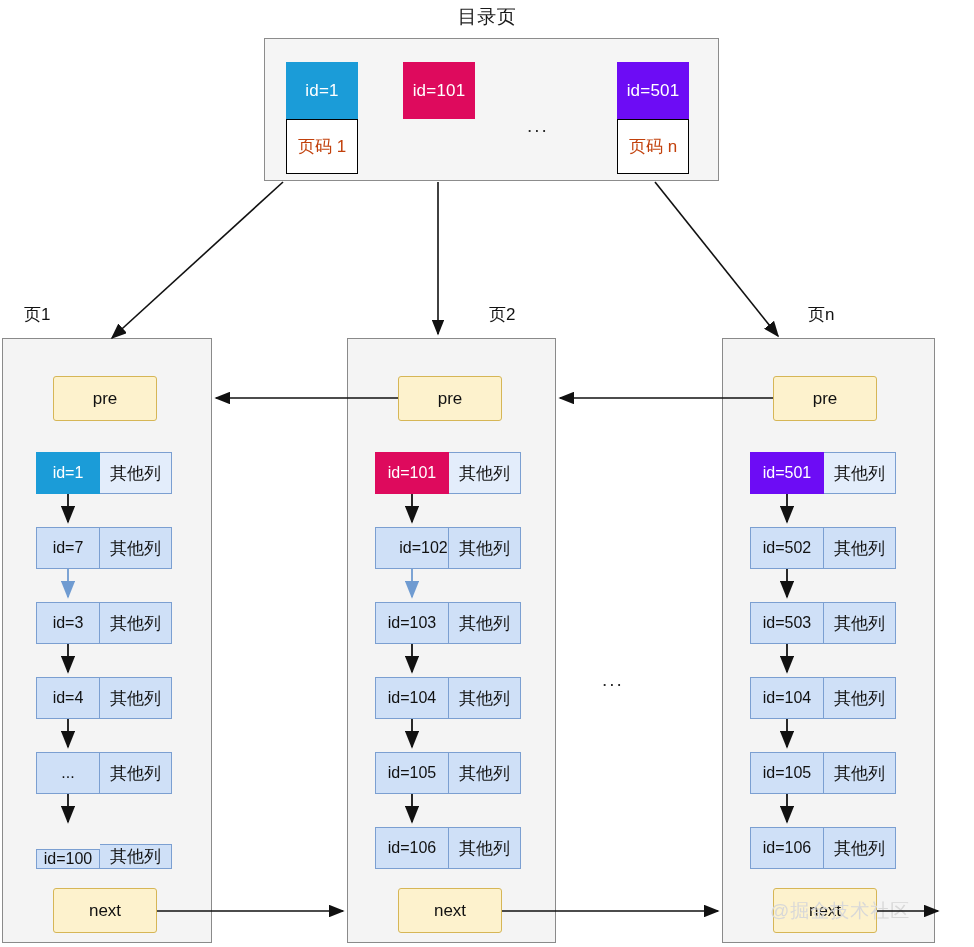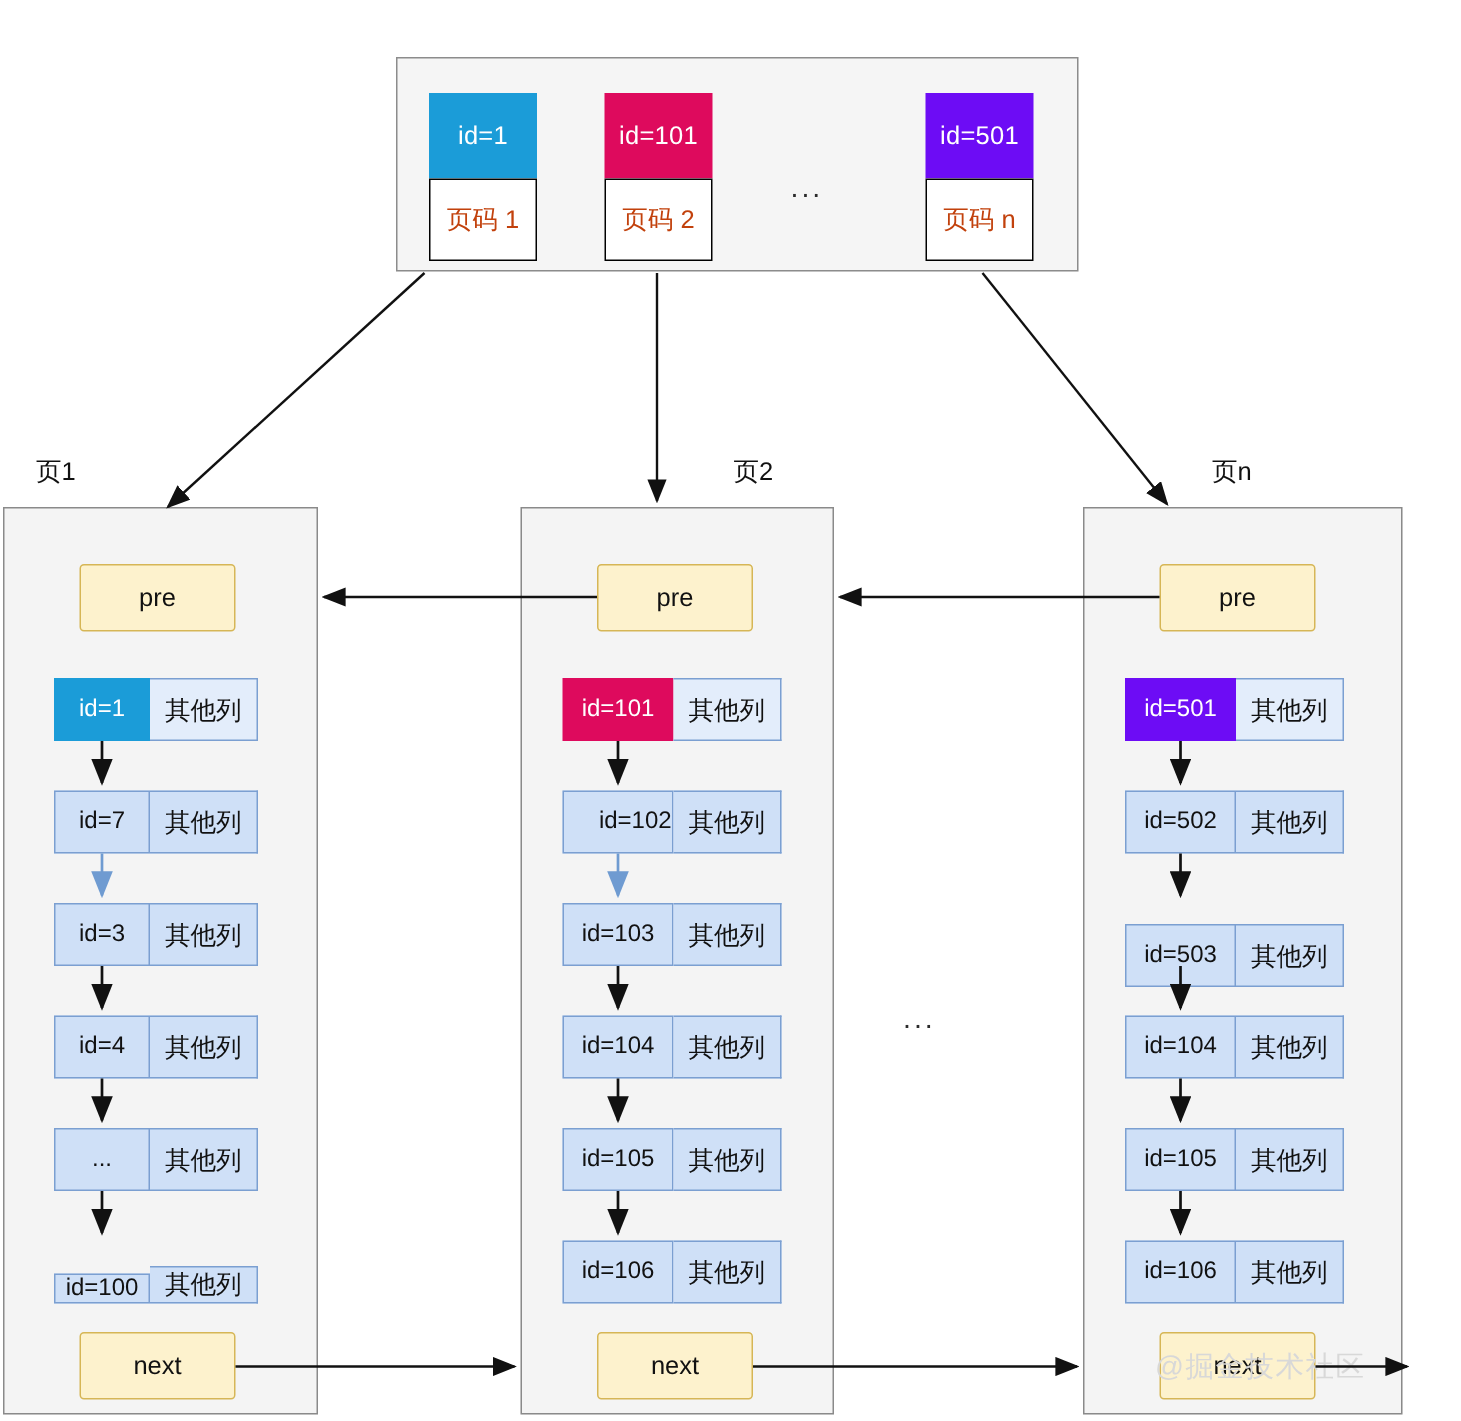--- a/index.html
+++ b/index.html
@@ -98,31 +98,31 @@
     left:770px; top:898px;
     font-size:19px; color:#d8d8d8;
     letter-spacing:1px; white-space:nowrap;
   }
 </style>
 </head>
 <body>
 
 <div id="canvas">
 
+  <div class="abs" id="dir-title">目录页</div>
 
   <div class="abs" id="dir-page"></div>
 
   <div class="abs dir-entry" style="left:286px;top:62px;">
     <div class="dir-id" style="background: rgb(27, 156, 216);">id=1</div>
     <div class="dir-num">页码 1</div>
   </div>
 
   <div class="abs dir-entry" style="left:403px;top:62px;">
     <div class="dir-id" style="background: rgb(222, 10, 93);">id=101</div>
-    <div class="dir-num">页码 2</div>
   </div>
 
   <div class="abs" id="dir-dots">...</div>
 
   <div class="abs dir-entry" style="left:617px;top:62px;">
     <div class="dir-id" style="background: rgb(109, 12, 245);">id=501</div>
     <div class="dir-num">页码 n</div>
   </div>
 
   <div class="abs page-label" style="left:24px;top:303px;">页1</div>
@@ -198,21 +198,21 @@
   <div class="abs pill" style="left:773px;top:376px;">pre</div>
 
   <div class="abs rec" style="left:750px;top:452px;">
     <div class="rec-id head" style="width: 74px; background: rgb(109, 12, 245);">id=501</div>
     <div class="rec-other light" style="width:72px;">其他列</div>
   </div>
   <div class="abs rec" style="left:750px;top:527px;">
     <div class="rec-id" style="width:74px;">id=502</div>
     <div class="rec-other" style="width:72px;">其他列</div>
   </div>
-  <div class="abs rec" style="left:750px;top:616px;">
+  <div class="abs rec" style="left:750px;top:602px;">
     <div class="rec-id" style="width:74px;">id=503</div>
     <div class="rec-other" style="width:72px;">其他列</div>
   </div>
   <div class="abs rec" style="left:750px;top:677px;">
     <div class="rec-id" style="width:74px;">id=104</div>
     <div class="rec-other" style="width:72px;">其他列</div>
   </div>
   <div class="abs rec" style="left:750px;top:752px;">
     <div class="rec-id" style="width:74px;">id=105</div>
     <div class="rec-other" style="width:72px;">其他列</div>

